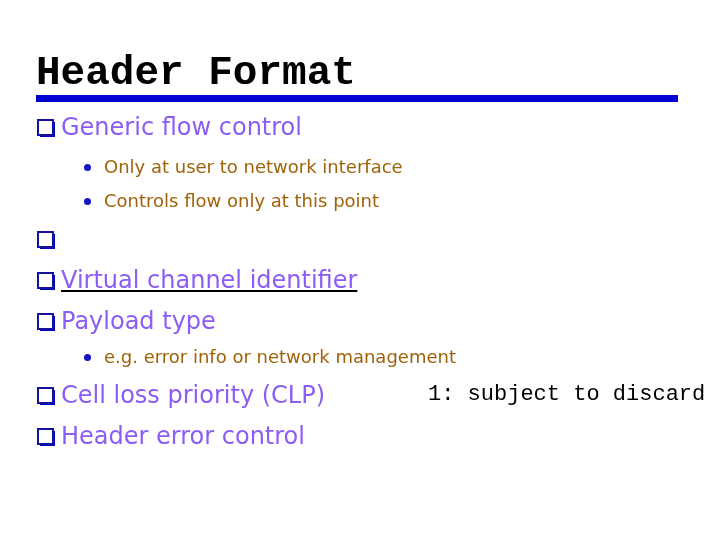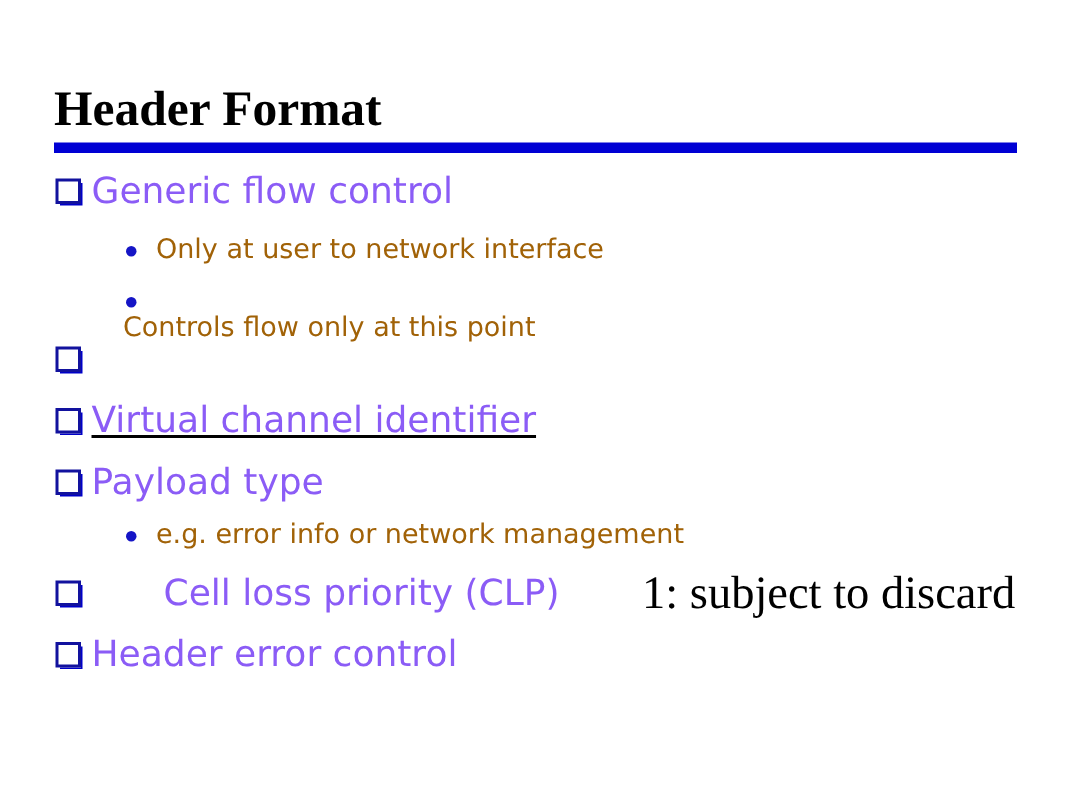--- a/index.html
+++ b/index.html
@@ -19,23 +19,23 @@
     position: absolute;
     inset: 0;
     background: #ffffff;
   }
 
   
   .slide-title {
     position: absolute;
     left: 36px;
     top: 54px;
-    font-family: Liberation Serif, serif;
+    font-family: Liberation Mono, monospace;
     font-weight: bold;
-    font-size: 33px;
+    font-size: 41px;
     line-height: 38px;
     color: #000000;
     letter-spacing: 0px;
     white-space: nowrap;
   }
 
   .title-rule {
     position: absolute;
     left: 36px;
     top: 95px;
@@ -128,22 +128,22 @@
     border-radius: 50%;
     background: #1515C6;
     display: block;
   }
 
   
   .annotation {
     position: absolute;
     left: 428px;
     top: 381px;
-    font-family: Liberation Serif, serif;
-    font-size: 31px;
+    font-family: Liberation Mono, monospace;
+    font-size: 22px;
     line-height: 27px;
     color: #000000;
     white-space: nowrap;
   }
 
   
   .row { position: absolute; left: 0; }
 </style>
 </head>
 <body>
@@ -164,21 +164,21 @@
       <span class="l1-text">Generic flow control</span>
     </div>
 
     <div class="row l2" style="top:43px;">
       <span class="dot-bullet">
           <i></i>
         </span>
       <span class="l2-text">Only at user to network interface</span>
     </div>
 
-    <div class="row l2" style="top:77px;flex-direction:column;">
+    <div class="row l2" style="top:77px;">
       <span class="dot-bullet">
           <i></i>
         </span>
       <span class="l2-text">Controls flow only at this point</span>
     </div>
 
     <div class="row l1" style="top:112px;">
       <span class="sq-bullet">
         <i class="shadow"></i>
           <i class="face"></i>
@@ -201,21 +201,21 @@
       <span class="l1-text">Payload type</span>
     </div>
 
     <div class="row l2" style="top:233px;">
       <span class="dot-bullet">
           <i></i>
         </span>
       <span class="l2-text">e.g. error info or network management</span>
     </div>
 
-    <div class="row l1" style="top:268px;gap:48px;">
+    <div class="row l1" style="top:268px;">
       <span class="sq-bullet">
         <i class="shadow"></i>
           <i class="face"></i>
       </span>
       <span class="l1-text">Cell loss priority (CLP)</span>
     </div>
 
     <div class="row l1" style="top:309px;justify-content:center;">
       <span class="sq-bullet">
         <i class="shadow"></i>

